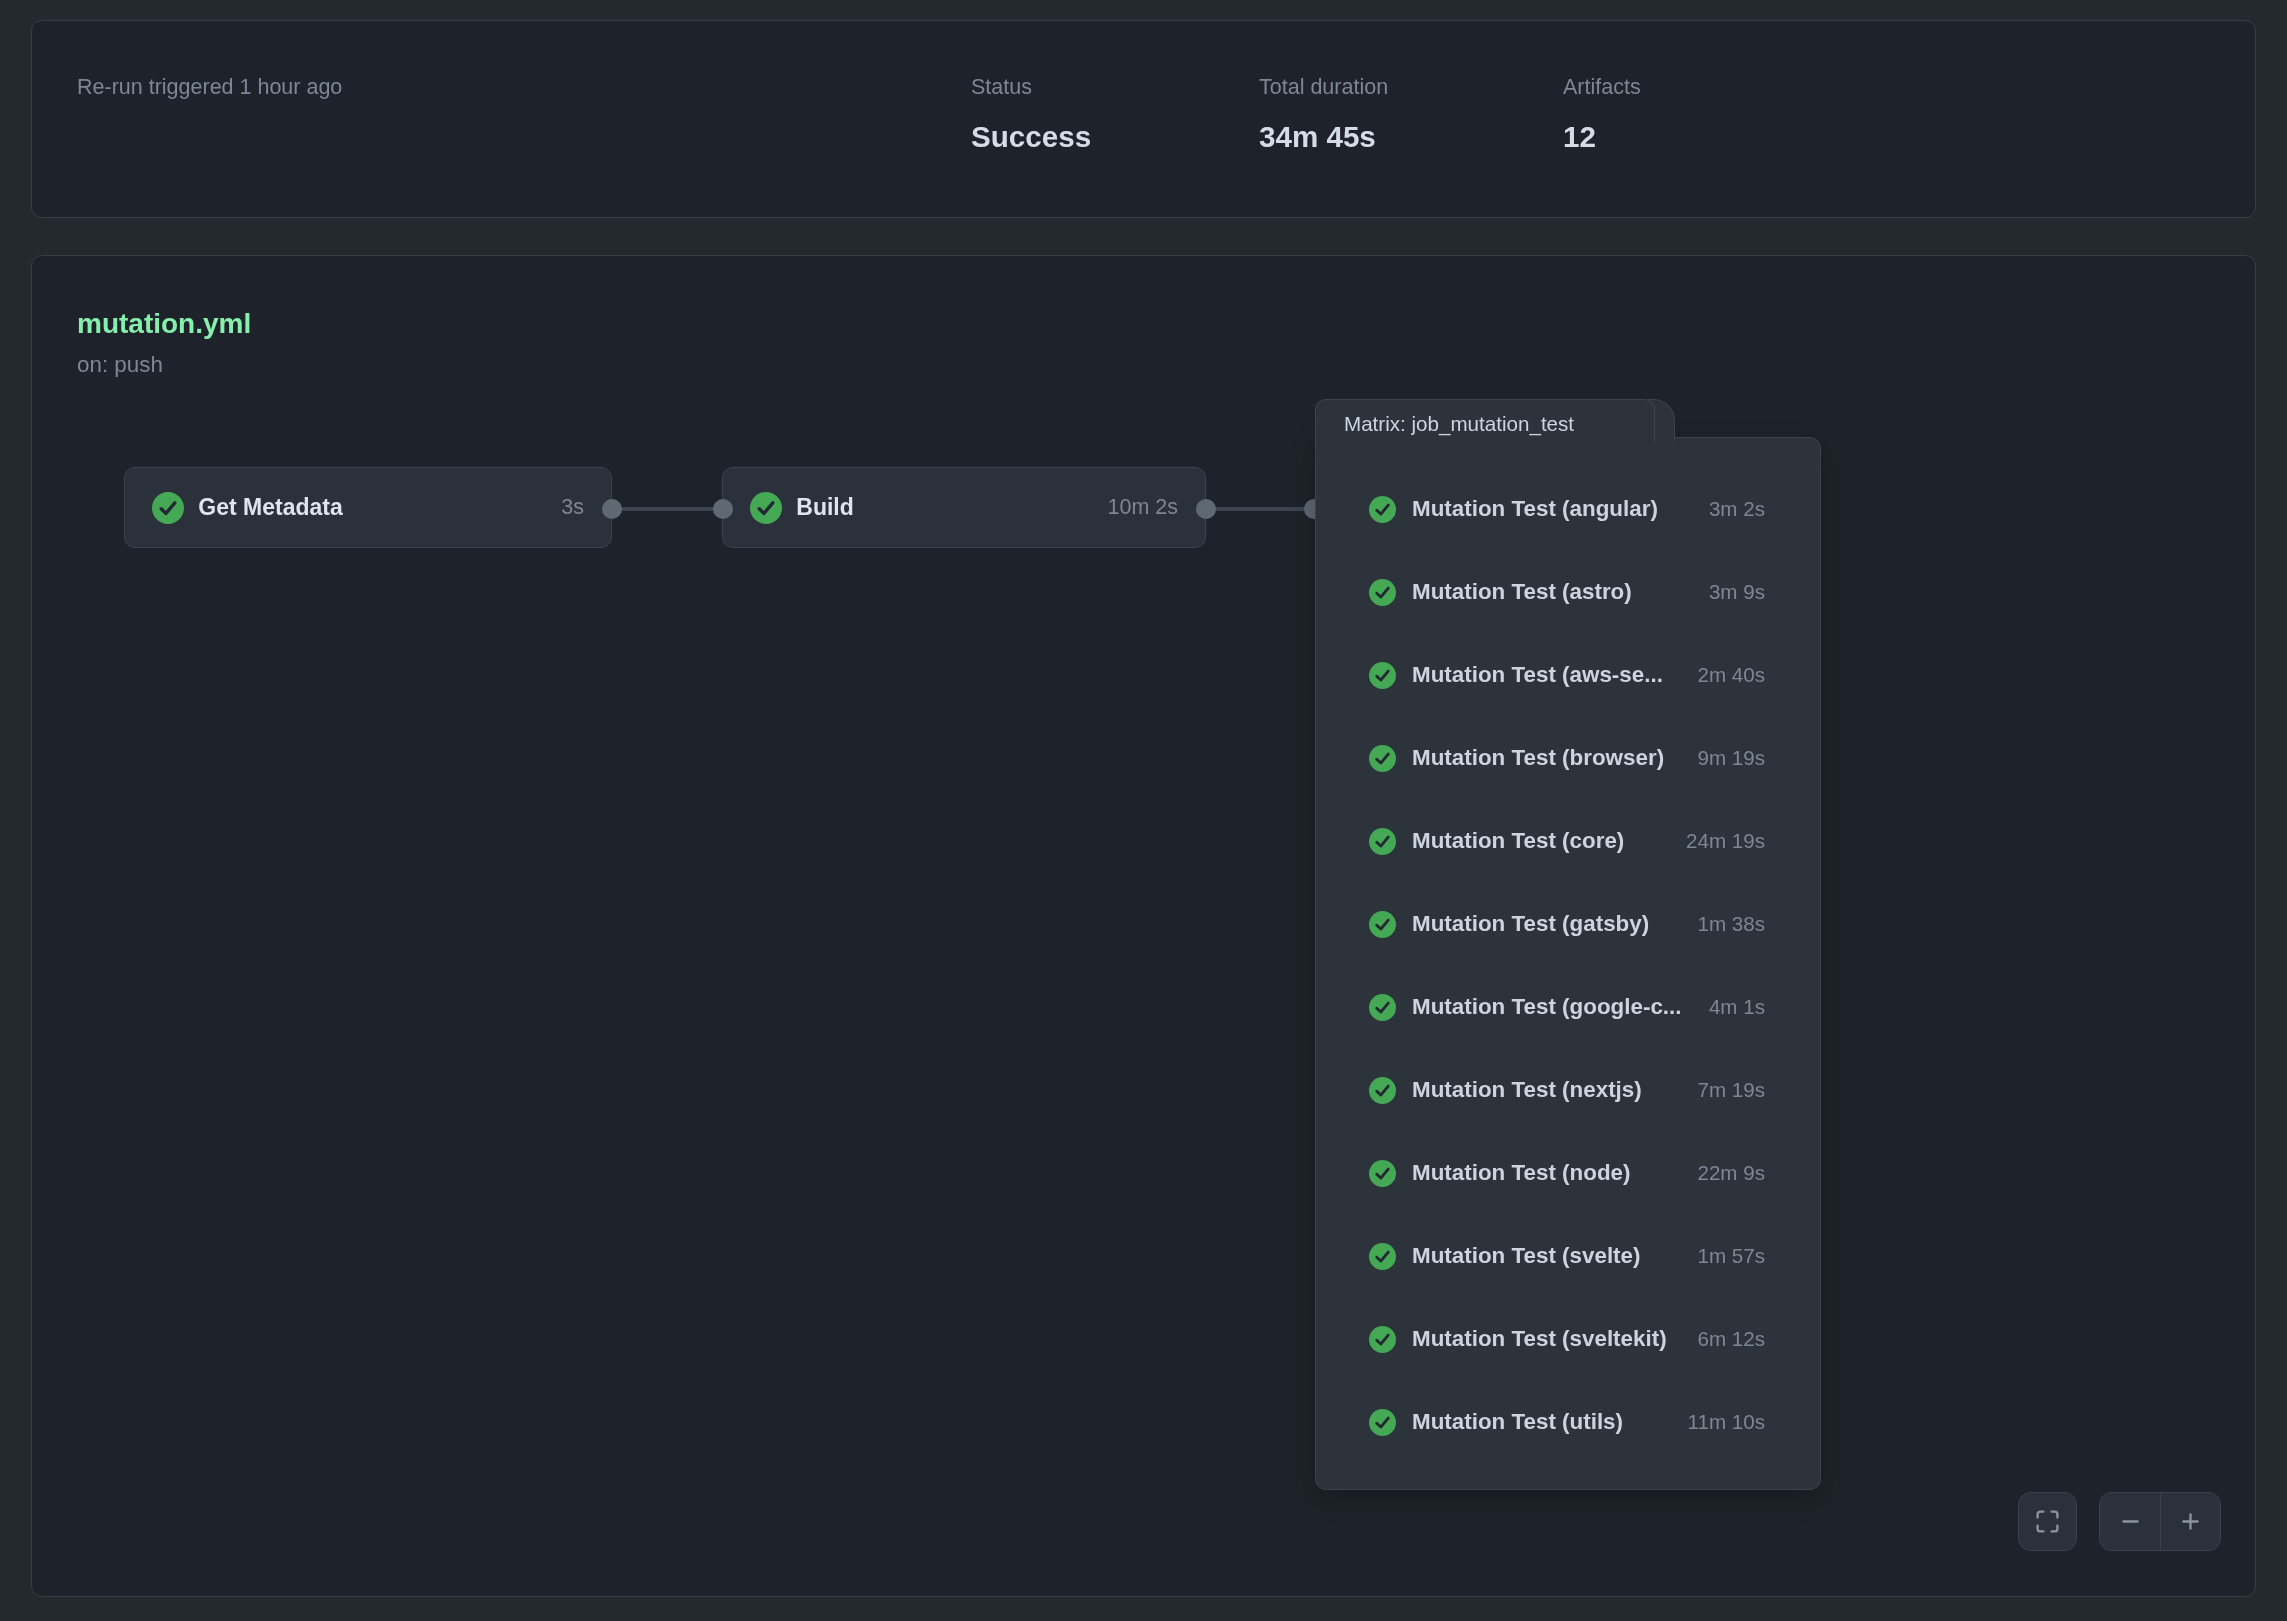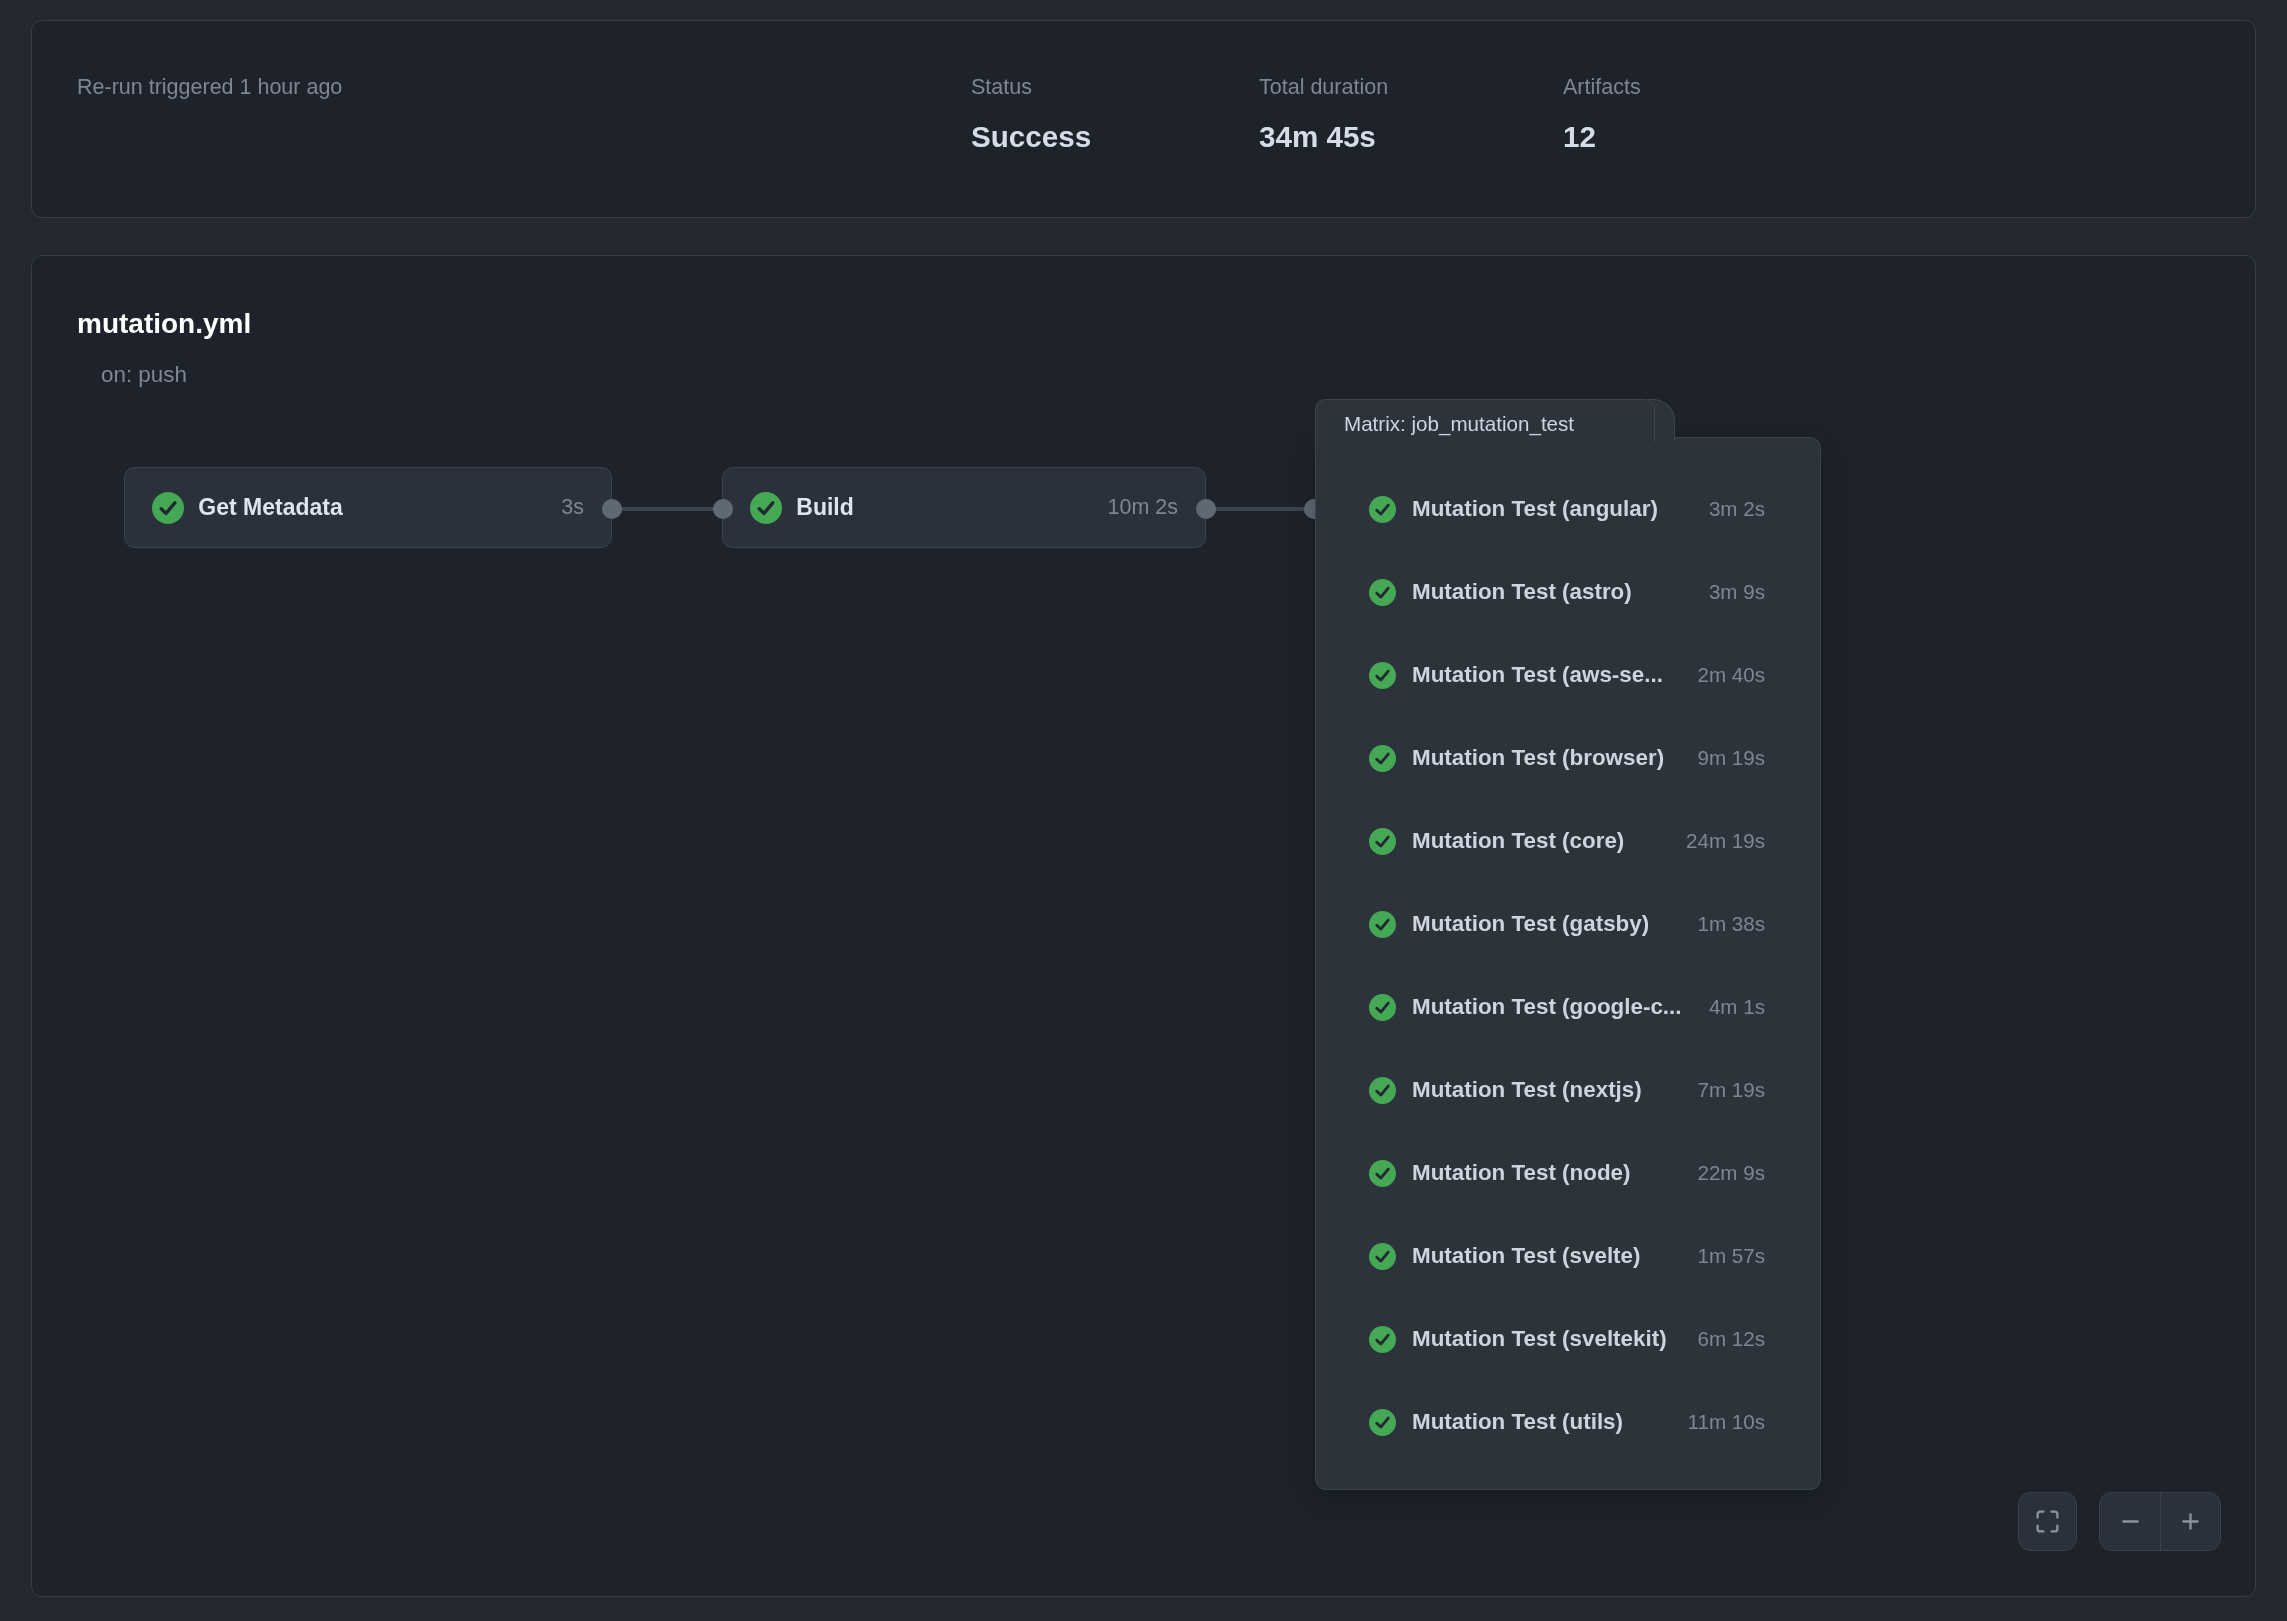--- a/index.html
+++ b/index.html
@@ -24,22 +24,22 @@
   .commit-sha { margin-left:9px; font-size:23px; color:#b9c3cd; }
   .branch-badge { margin-left:19.7px; font-family:"DejaVu Sans Mono","Liberation Mono",monospace;
                   font-size:21.5px; color:#539bf5; background:rgba(65,132,228,0.16);
                   padding:7.2px 16px; border-radius:9px; white-space:nowrap; }
 
   .stat { position:absolute; top:0; }
   .stat-label { position:absolute; top:54px; left:0; font-size:21.5px; color:#7d8794; white-space:nowrap;text-align:right; }
   .stat-value { position:absolute; top:99px; left:0; font-size:29.6px; font-weight:700; color:#d4dde6; white-space:nowrap; }
   .stat-status { left:939px; } .stat-duration { left:1227px; } .stat-artifacts { left:1531px; }
 
-  .workflow-name { position:absolute; left:45px; top:52px; font-size:28px; font-weight:700; color:#ffffff; }
-  .workflow-trigger { position:absolute; left:45px; top:106px; font-size:22.4px; color:#7d8794;margin-left:24px; }
+  .workflow-name { position:absolute; left:45px; top:52px; font-size:28px; font-weight:700; color:#86efac; }
+  .workflow-trigger { position:absolute; left:45px; top:96px; font-size:22.4px; color:#7d8794; }
 
   
   .job-node { position:absolute; height:81px; background:#2b313a; border:0.9px solid #3c434d;
               border-radius:10.7px; display:flex; align-items:center; padding:0 27px; }
   .node-1 { left:92px; top:211px; width:488px; }
   .node-2 { left:690px; top:211px; width:484px; }
   .job-node .check { width:32px; height:32px; flex:0 0 auto; }
   .job-node .node-label { margin-left:14.3px; font-size:23px; font-weight:600; color:#dde5ee; flex:1 1 auto; }
   .job-node .node-duration { font-size:21.5px; color:#7d8794; margin-left:10.7px; white-space:nowrap; }
 

